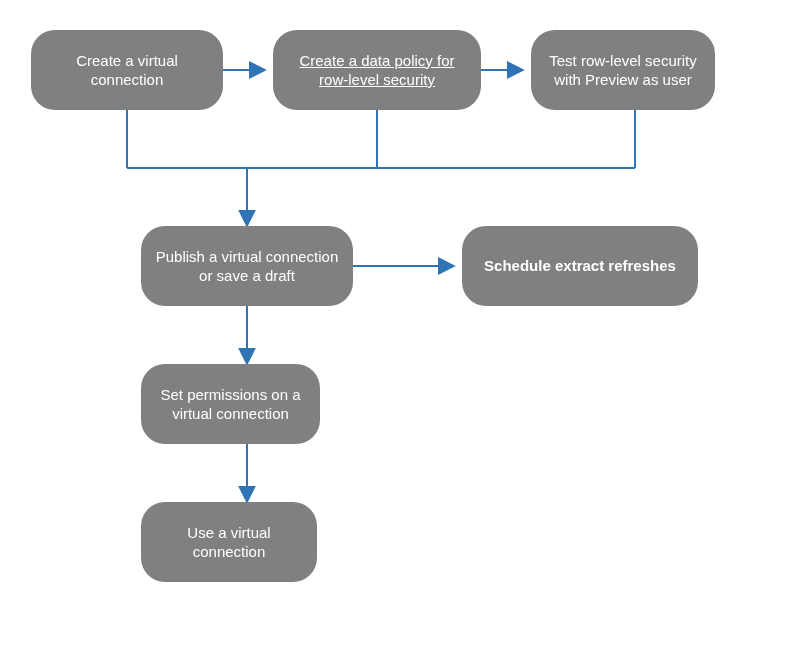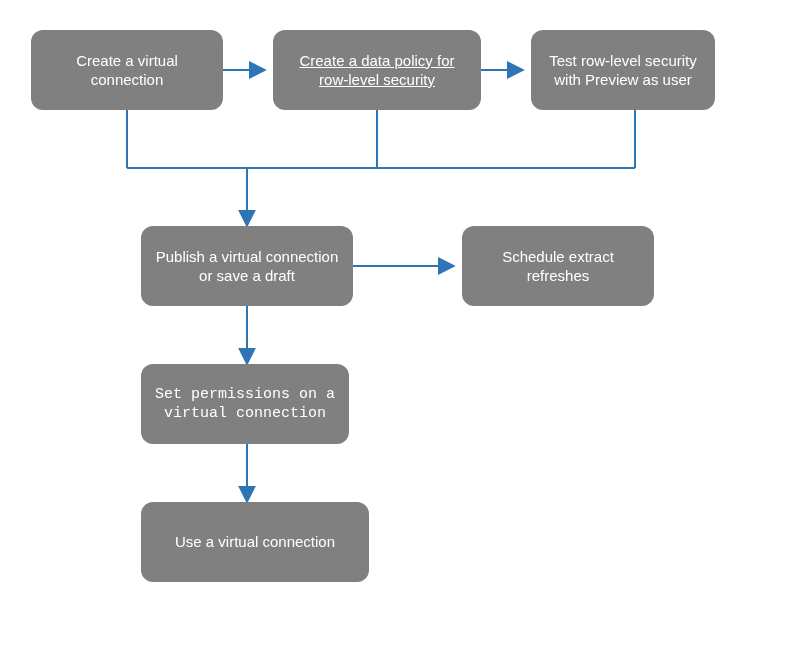--- a/index.html
+++ b/index.html
@@ -13,21 +13,21 @@
     }
     .canvas {
       position: relative;
       width: 800px;
       height: 648px;
     }
     .node {
       position: absolute;
       background: #808080;
       color: #ffffff;
-      border-radius: 12px;
+      border-radius: 24px;
       display: flex;
       align-items: center;
       justify-content: center;
       text-align: center;
       font-size: 15px;
       line-height: 1.3;
       padding: 8px 12px;
       box-sizing: border-box;
     }
     svg.arrows {
@@ -81,25 +81,25 @@
   </div>
 
   <div class="node" style="left:531px; top:30px; width:184px; height:80px;">
     <span>Test row-level security with Preview as user</span>
   </div>
 
   <div class="node" style="left:141px; top:226px; width:212px; height:80px;align-items:center;">
     <span>Publish a virtual connection or save a draft</span>
   </div>
 
-  <div class="node" style="left:462px; top:226px; width:192px; height:80px;">
+  <div class="node" style="left:462px; top:226px; width:236px; height:80px;font-weight:bold;">
     <span>Schedule extract refreshes</span>
   </div>
 
-  <div class="node" style="left:141px; top:364px; width:208px; height:80px;font-family:Liberation Mono, monospace;">
+  <div class="node" style="left:141px; top:364px; width:179px; height:80px;">
     <span>Set permissions on a virtual connection</span>
   </div>
 
-  <div class="node" style="left:141px; top:502px; width:228px; height:80px;align-items:center;">
+  <div class="node" style="left:141px; top:502px; width:176px; height:80px;align-items:center;">
     <span>Use a virtual connection</span>
   </div>
 
 </div>
 
 </body></html>

